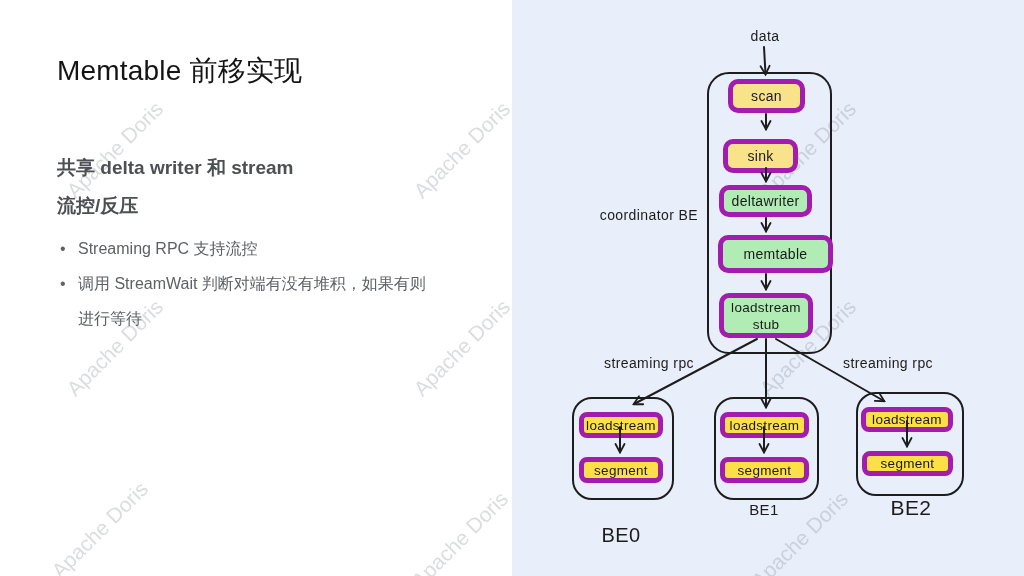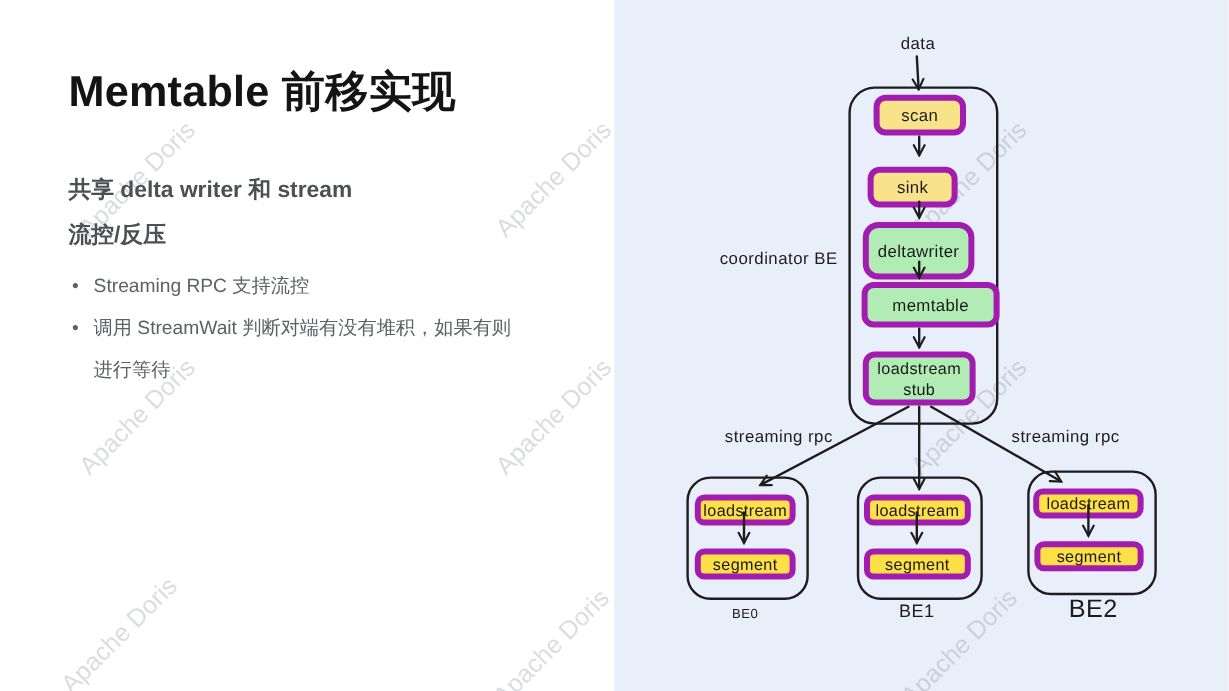--- a/index.html
+++ b/index.html
@@ -15,21 +15,21 @@
 
   
   .wm {
     position:absolute; width:160px; text-align:center;
     font-size:21px; color:rgba(140,146,156,0.32);
     transform:rotate(-45deg); white-space:nowrap; pointer-events:none;
   }
 
   
   .left-inner { position:absolute; left:57px; top:52px; width:400px; }
-  .title { font-size:36px; font-weight:bold; color:#141414; margin:0 0 44px 0; letter-spacing:.2px; }
+  .title { font-size:28px; font-weight:normal; color:#141414; margin:0 0 65px 0; letter-spacing:.2px; }
   .sec-heading { font-size:19px; font-weight:bold; color:#4c4f54; margin:0 0 12px 0; }
   .bullets { list-style:none; margin:0 0 8px 0; padding:0; width:382px; }
   .bullets li { position:relative; padding-left:21px; font-size:16px; line-height:35px; color:#5d6165; }
   .bullets li::before { content:"•"; position:absolute; left:3px; top:0; color:#5d6165; }
 
   
   .frame { position:absolute; border:2px solid #1d1d1d; border-radius:22px; background:transparent; }
   .box {
     position:absolute; border:5px solid #a21caf; border-radius:10px;
     display:flex; align-items:center; justify-content:center; text-align:center;
@@ -74,28 +74,28 @@
   </div>
 
   <div class="dlabel center" style="left:725px;top:28px;width:80px;">data</div>
   <div class="dlabel" style="left:560px;top:207px;width:138px;text-align:right;">coordinator BE</div>
   <div class="dlabel center" style="left:599px;top:355px;width:100px;font-size:14px;">streaming rpc</div>
   <div class="dlabel center" style="left:838px;top:355px;width:100px;font-size:14px;">streaming rpc</div>
 
   <div class="frame" style="left:707px;top:72px;width:121px;height:278px;"></div>
   <div class="box yellow" style="left:728px;top:79px;width:77px;height:34px;">scan</div>
   <div class="box yellow" style="left:723px;top:139px;width:75px;height:34px;text-align:center;">sink</div>
-  <div class="box green" style="left:719px;top:185px;width:93px;height:48px;border-radius:13px;">deltawriter</div>
+  <div class="box green" style="left:719px;top:185px;width:93px;height:32px;">deltawriter</div>
   <div class="box green" style="left:718px;top:235px;width:115px;height:38px;">memtable</div>
   <div class="box green small" style="left:719px;top:293px;width:94px;height:45px;">loadstream stub</div>
 
   <div class="frame" style="left:572px;top:397px;width:98px;height:99px;border-radius:20px;"></div>
   <div class="box blue small" style="left:579px;top:412px;width:84px;height:26px;border-radius:8px;">loadstream</div>
   <div class="box blue small" style="left:579px;top:457px;width:84px;height:26px;border-radius:8px;">segment</div>
-  <div class="dlabel center" style="left:591px;top:506px;width:60px;font-size:11px;text-align:center;">BE0</div>
+  <div class="dlabel center" style="left:591px;top:524px;width:60px;font-size:20px;text-align:center;">BE0</div>
 
   <div class="frame" style="left:714px;top:397px;width:101px;height:99px;border-radius:20px;"></div>
   <div class="box blue small" style="left:720px;top:412px;width:89px;height:26px;border-radius:8px;">loadstream</div>
   <div class="box blue small" style="left:720px;top:457px;width:89px;height:26px;border-radius:8px;">segment</div>
   <div class="dlabel center" style="left:734px;top:501px;width:60px;font-size:15px;">BE1</div>
 
   <div class="frame" style="left:856px;top:392px;width:104px;height:100px;border-radius:20px;"></div>
   <div class="box blue small" style="left:861px;top:407px;width:92px;height:25px;border-radius:8px;">loadstream</div>
   <div class="box blue small" style="left:862px;top:451px;width:91px;height:25px;border-radius:8px;">segment</div>
   <div class="dlabel center" style="left:881px;top:496px;width:60px;font-size:21px;">BE2</div>

